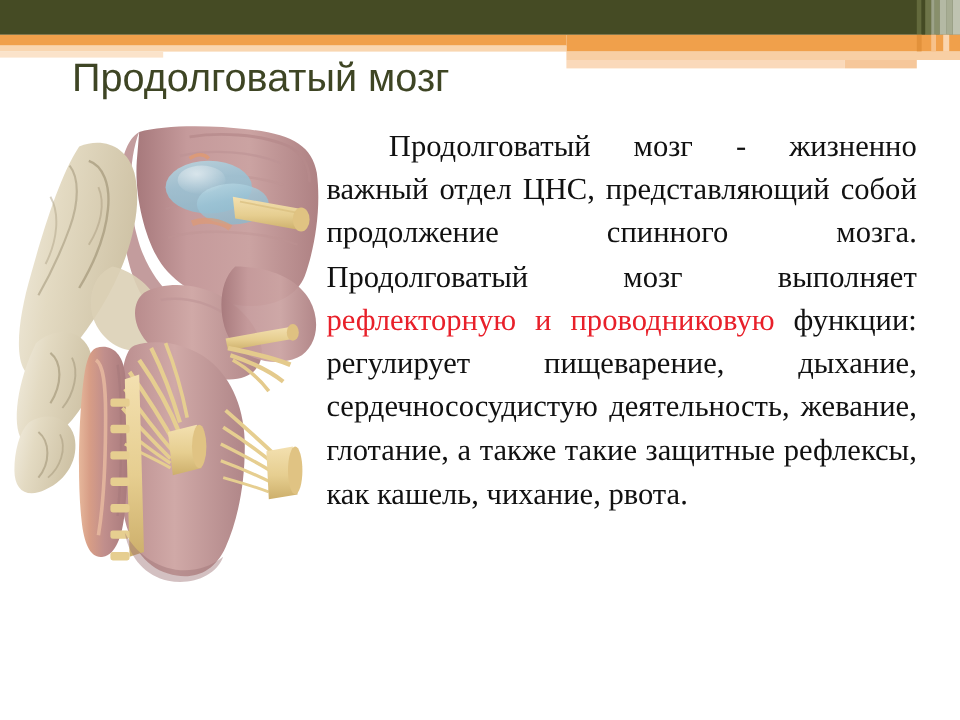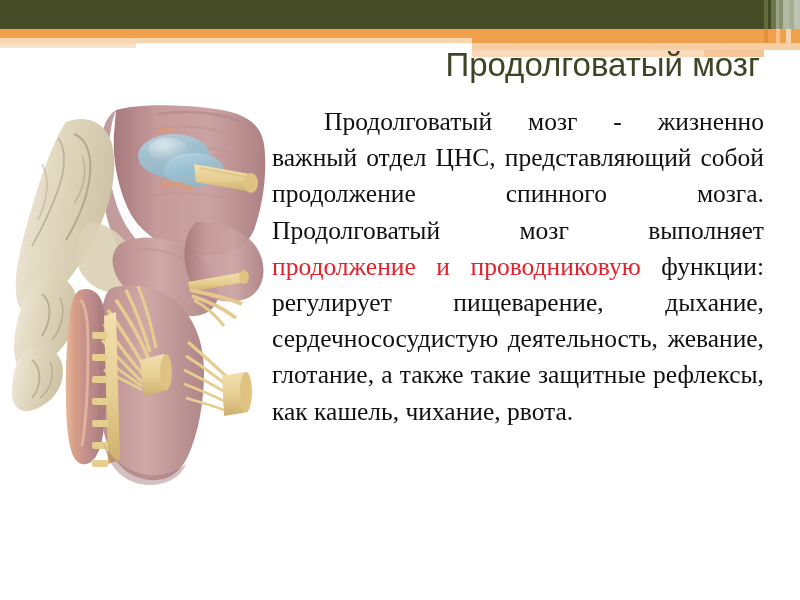--- a/index.html
+++ b/index.html
@@ -113,21 +113,21 @@
     height: 7px;
     background: #F6C79A;
   }
 
   
   .title {
     position: absolute;
     left: 60px;
     top: 46px;
     width: 700px;
-    text-align: right;
+    text-align: left;
     font-family: "Liberation Sans", sans-serif;
     font-size: 33px;
     font-weight: normal;
     color: #3E4524;
     letter-spacing: 0px;
     white-space: nowrap;
   }
 
   
   .body-text {
@@ -338,16 +338,16 @@
         <rect x="84" y="338" width="16" height="7" rx="2" fill="#E6CE90"></rect>
         <rect x="84" y="356" width="16" height="7" rx="2" fill="#E6CE90"></rect>
       </g>
 
       <path d="M96 340 C112 370 150 382 178 360 C172 376 152 384 132 380
                C114 376 100 362 96 340 Z" fill="#9E7375" opacity="0.45"></path>
     </svg>
   </div>
 
   <div class="body-text">
-    <span>Продолговатый мозг - жизненно важный отдел ЦНС, представляющий собой продолжение спинного мозга. Продолговатый мозг выполняет </span><span class="hl">продолжение и проводниковую</span><span> функции: регулирует пищеварение, дыхание, сердечнососудистую деятельность, жевание, глотание, а также такие защитные рефлексы, как кашель, чихание, рвота.</span>
+    <span>Продолговатый мозг - жизненно важный отдел ЦНС, представляющий собой продолжение спинного мозга. Продолговатый мозг выполняет </span><span class="hl">рефлекторную и проводниковую</span><span> функции: регулирует пищеварение, дыхание, сердечнососудистую деятельность, жевание, глотание, а также такие защитные рефлексы, как кашель, чихание, рвота.</span>
   </div>
 
 </div>
 
 </body></html>

